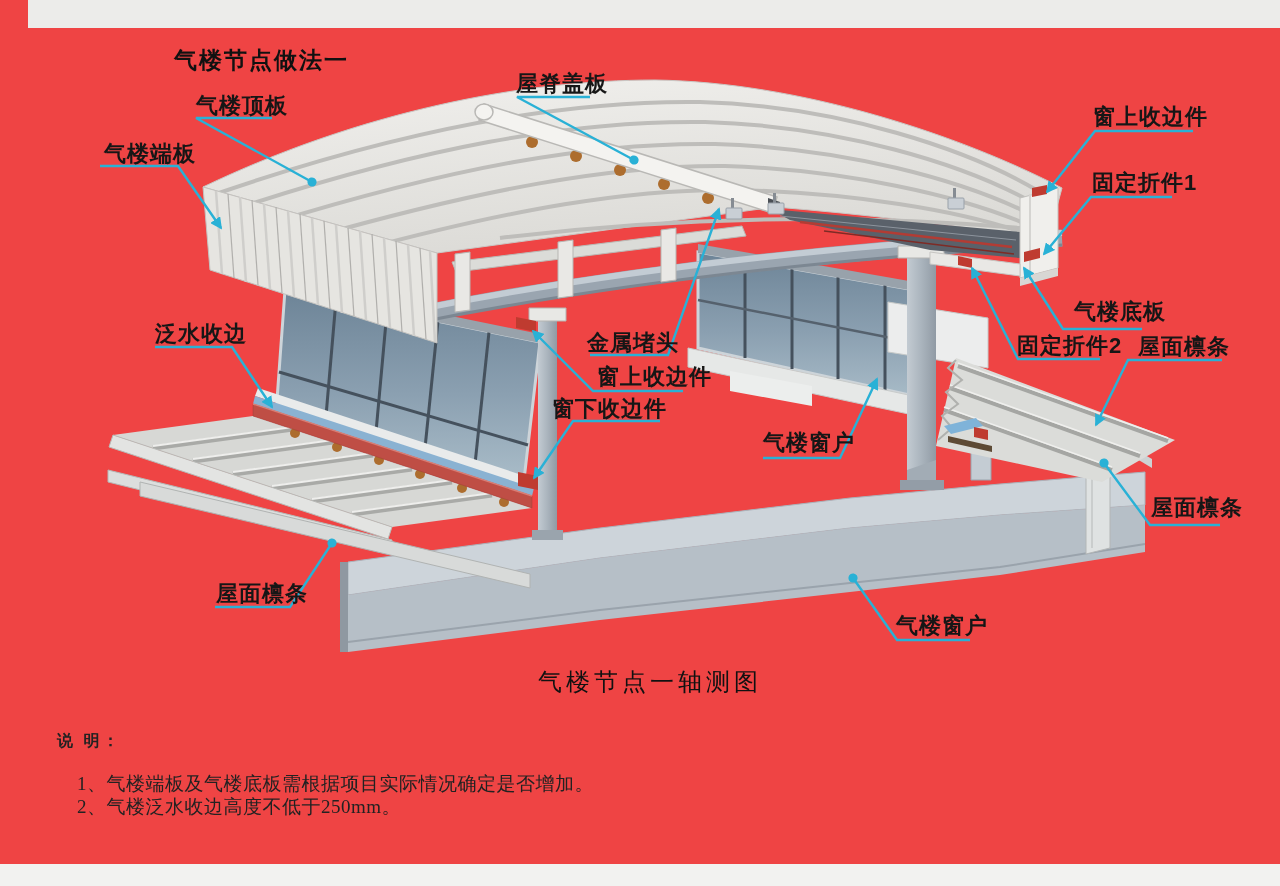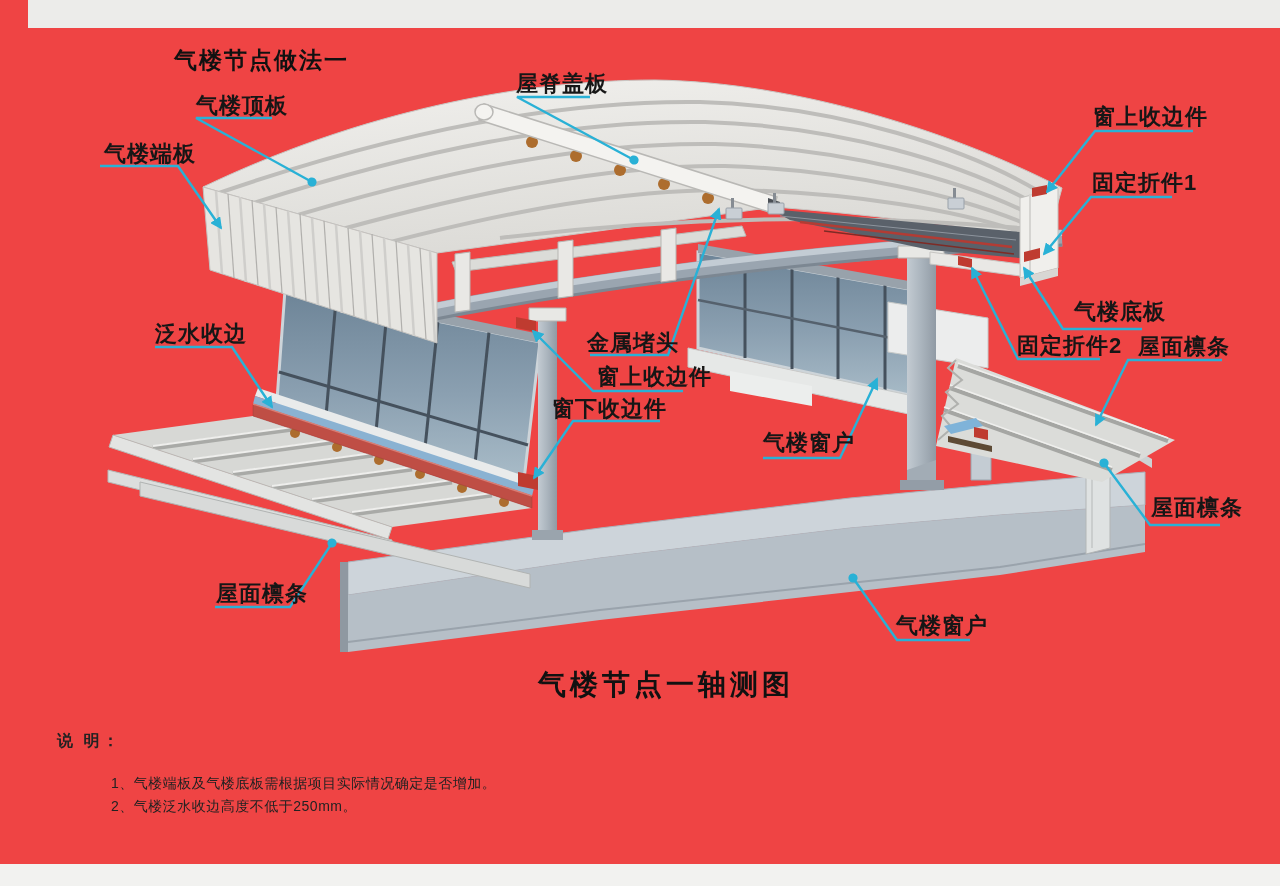--- a/index.html
+++ b/index.html
@@ -6,25 +6,25 @@
     --c-leader:#29b1d6; --c-label-text:#161616;
   }
   html,body{margin:0;padding:0;background:#fff;}
   .stage{position:relative;width:1280px;height:886px;background:#ef4444;overflow:hidden;
          font-family:"Liberation Sans","DejaVu Sans",sans-serif;}
   .stage svg{position:absolute;left:0;top:0;}
   .lbl{position:absolute;font-weight:bold;font-size:22px;line-height:1.15;
        color:var(--c-label-text);white-space:nowrap;letter-spacing:1px;z-index:5;}
   .title{position:absolute;font-weight:bold;font-size:23px;letter-spacing:2px;
          color:#111;white-space:nowrap;z-index:5;font-family:"Liberation Serif","DejaVu Serif",serif;}
-  .caption{position:absolute;font-weight:bold;font-size:28px;letter-spacing:4px;
+  .caption{position:absolute;font-weight:normal;font-size:24px;letter-spacing:4px;
            color:#111;white-space:nowrap;z-index:5;font-family:"Liberation Serif","DejaVu Serif",serif;}
   .notes{position:absolute;left:57px;top:731px;z-index:5;color:#222;}
   .notes .note-h{font-weight:bold;font-size:16px;letter-spacing:3px;margin-bottom:20px;}
-  .notes .note-item{font-size:14px;margin-left:54px;line-height:23px;letter-spacing:0.5px;}
+  .notes .note-item{font-size:19px;margin-left:20px;line-height:23px;letter-spacing:0.5px;font-family:Liberation Serif, serif;}
   .leader{fill:none;stroke:var(--c-leader);stroke-width:2.4;}
   .leadfill{fill:var(--c-leader);}
 </style>
 </head>
 <body>
 
 <div class="stage">
 
 <svg width="1280" height="886" viewBox="0 0 1280 886">
   <defs>

